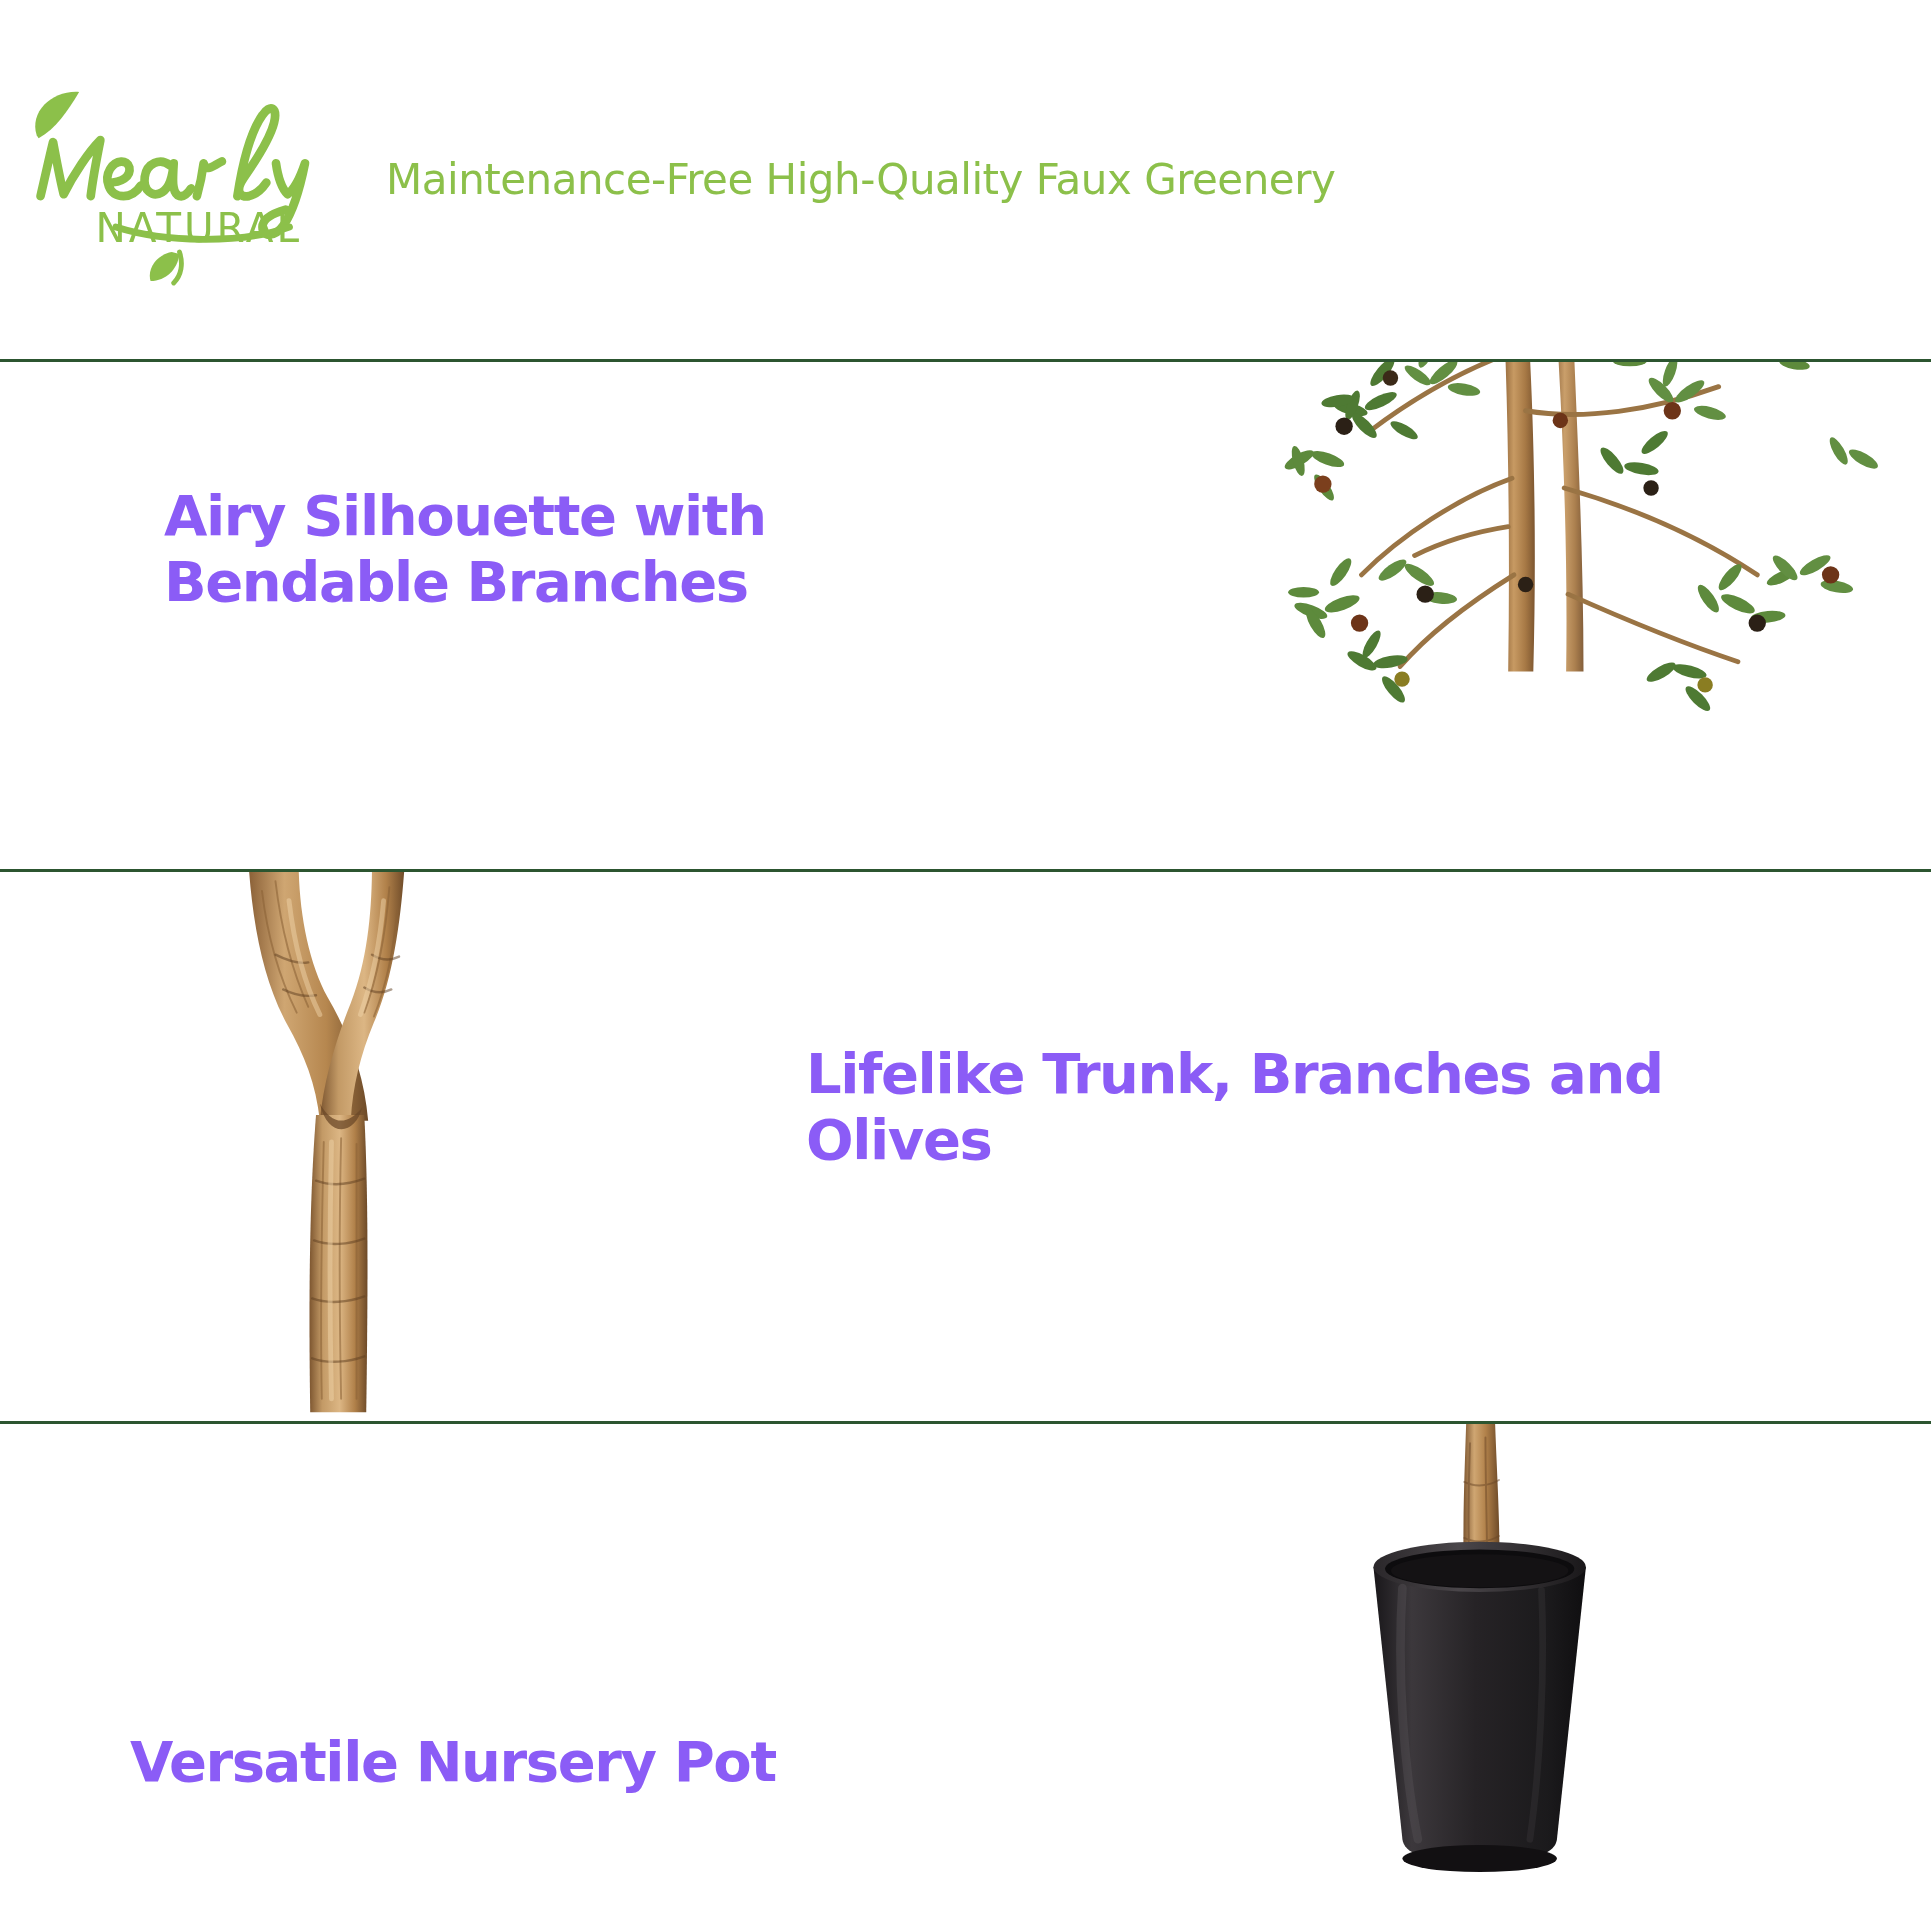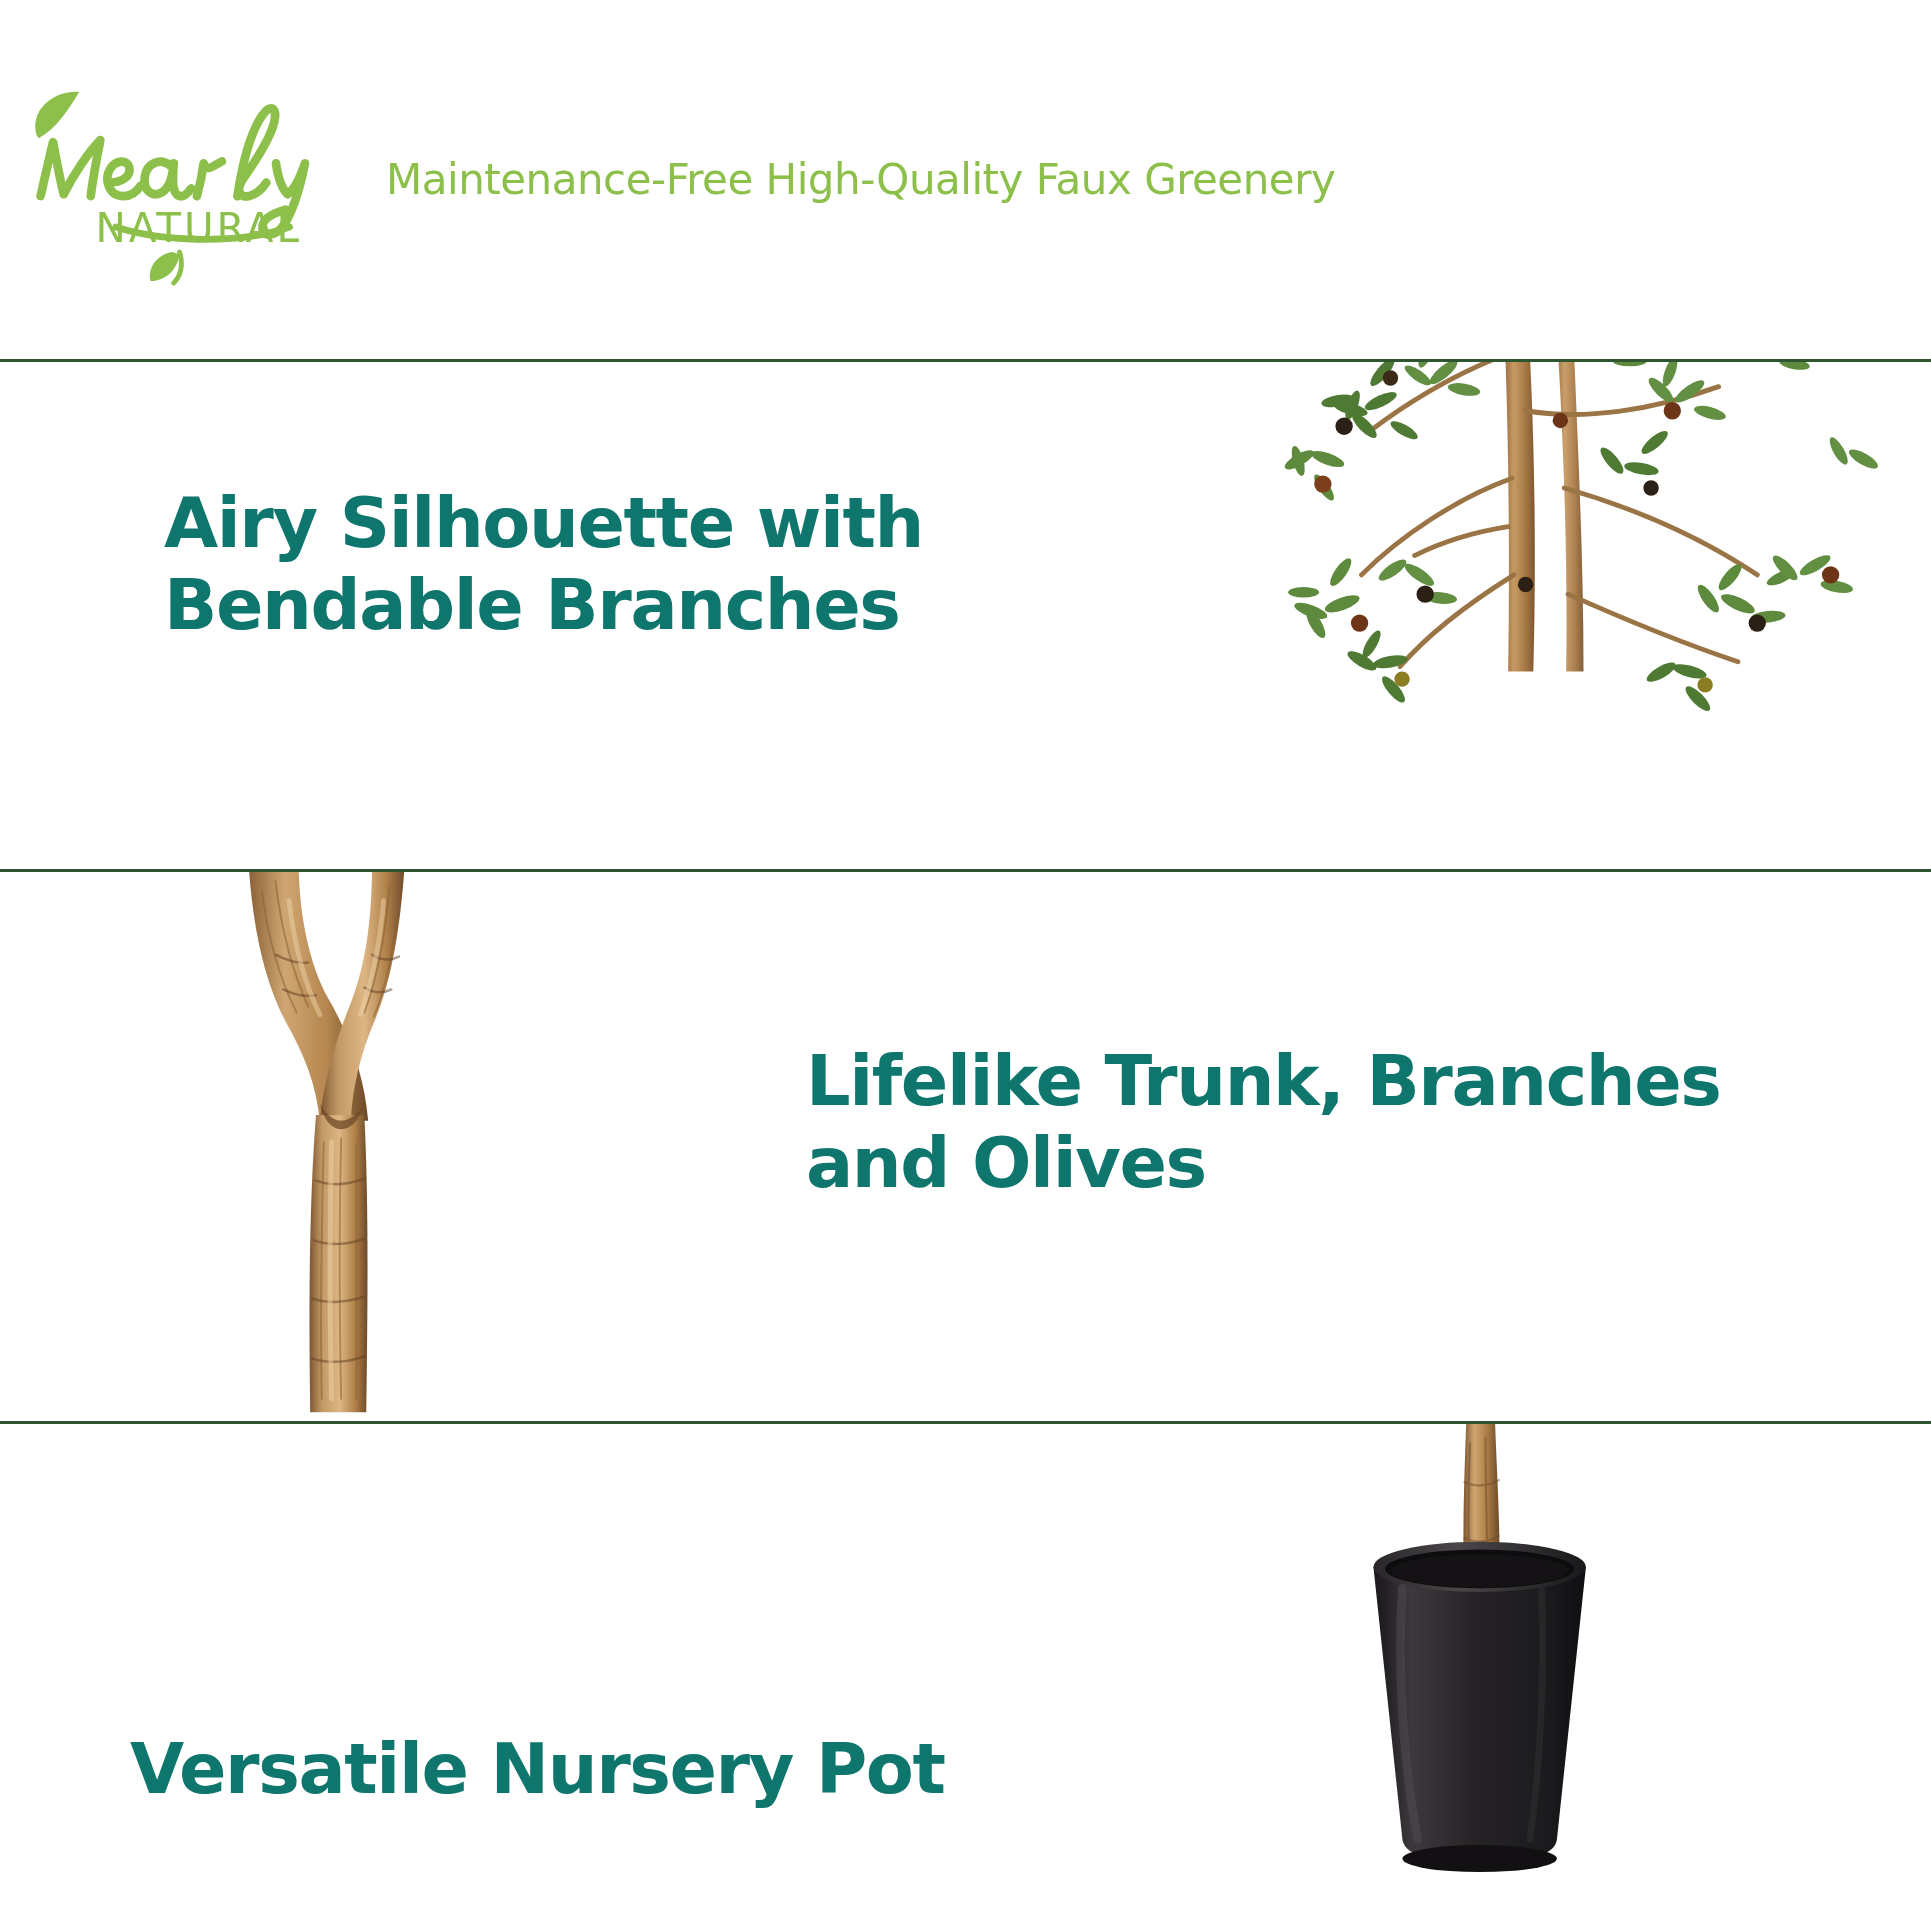--- a/index.html
+++ b/index.html
@@ -67,22 +67,22 @@
     overflow: hidden;
   }
   .panel1 { top: 362px; height: 507px; }
   .panel2 { top: 872px; height: 549px; }
   .panel3 { top: 1424px; height: 507px; }
 
   .feature-title {
     position: absolute;
     font-family: "DejaVu Sans", sans-serif;
     font-weight: bold;
-    color: #0f766e;
-    font-size: 70px;
+    color: #8b5cf6;
+    font-size: 56px;
     line-height: 1.17;
     letter-spacing: -1.4px;
   }
   .t1 { left: 164px; top: 121px; width: 869px; }
   .t2 { left: 806px; top: 169px; width: 1014px; }
   .t3 { left: 130px; top: 261px; width: 966px; margin-top: 44px; }
 
   
   .foliage {
     position: absolute;

